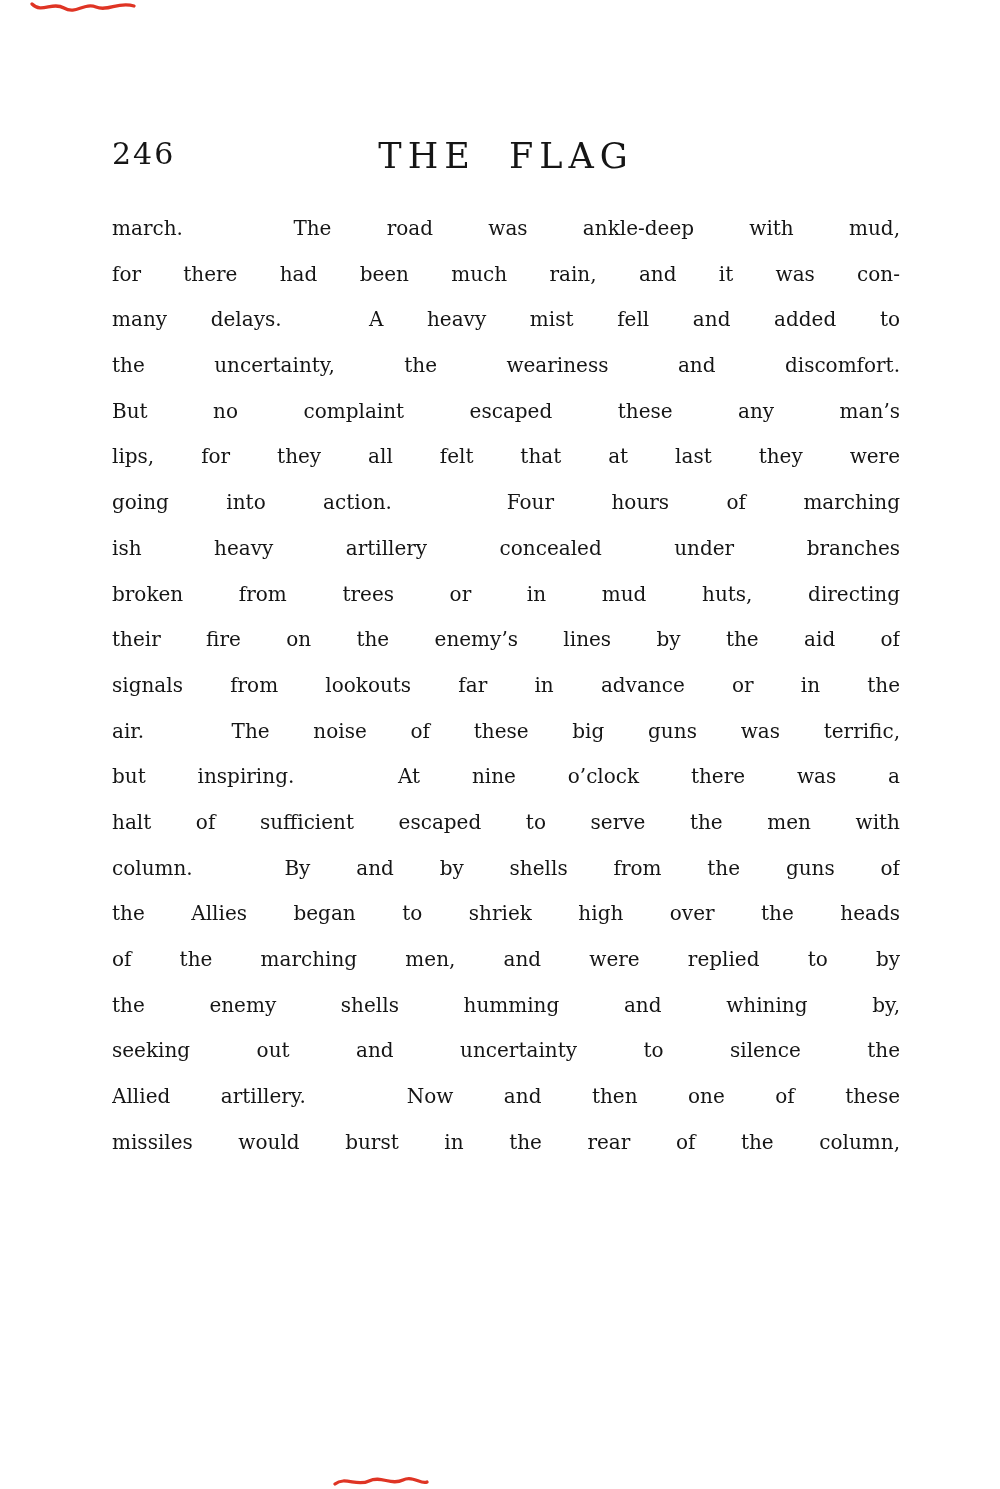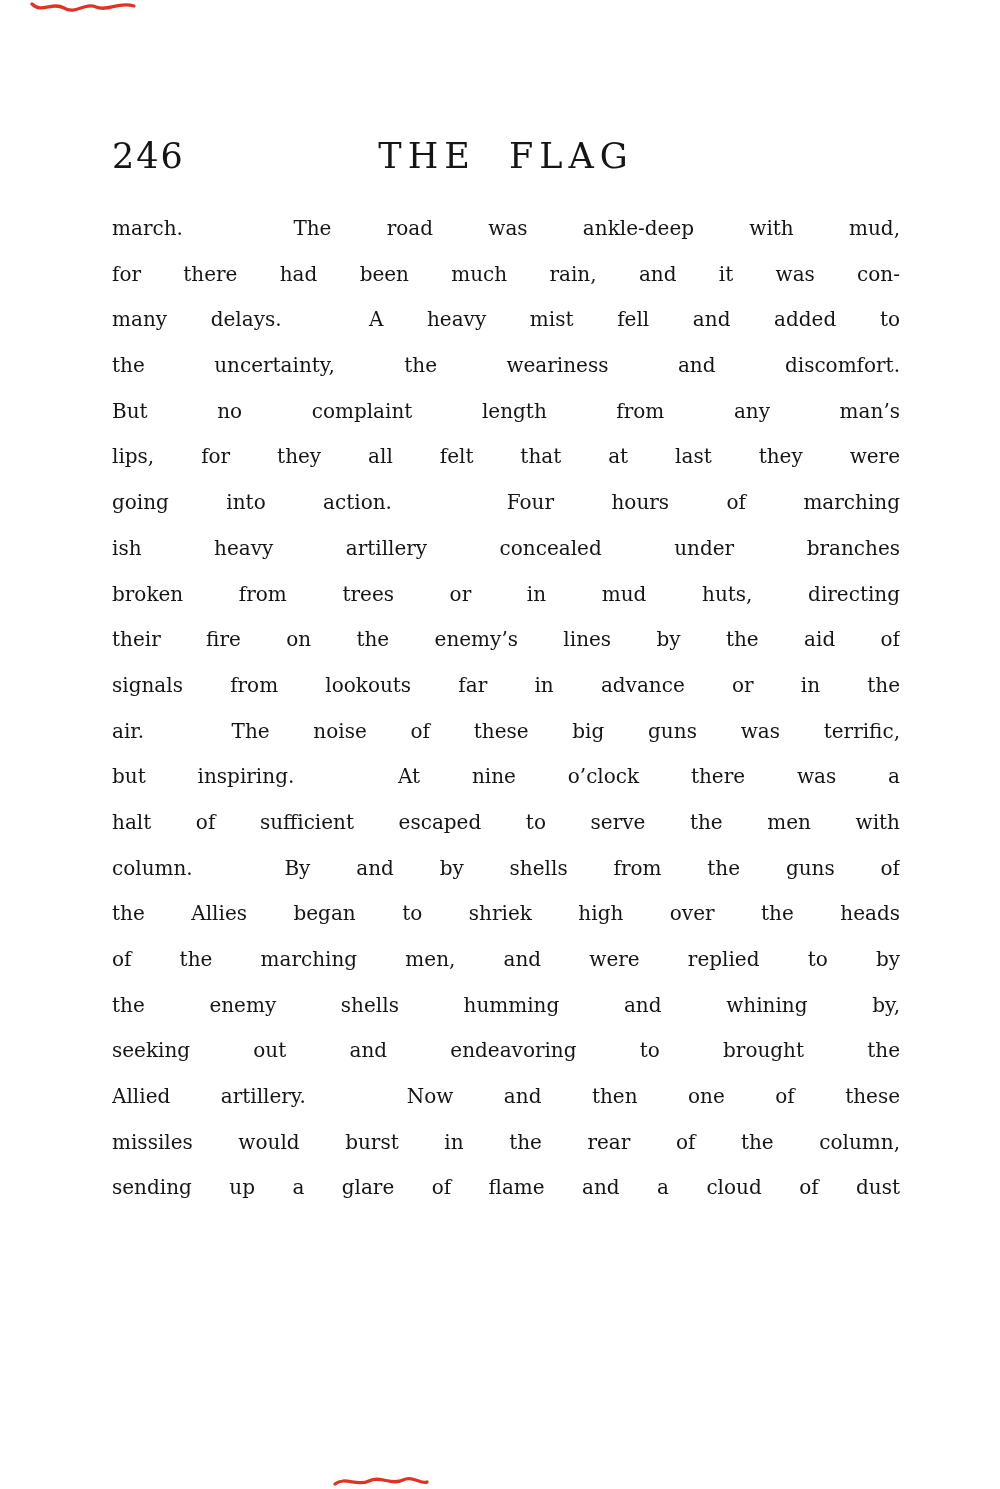--- a/index.html
+++ b/index.html
@@ -20,21 +20,21 @@
     position: absolute;
     top: 136px;
     left: 112px;
     width: 788px;
     height: 44px;
   }
   .page-number {
     position: absolute;
     left: 0;
     top: 0;
-    font-size: 35px;
+    font-size: 30px;
     font-weight: 500;
     letter-spacing: 2px;
   }
   .running-title {
     position: absolute;
     left: 0;
     right: 0;
     top: 0;
     text-align: center;
     font-size: 35px;
@@ -87,37 +87,36 @@
   <div class="running-header">
     <span class="page-number">246</span>
     <span class="running-title">THE FLAG</span>
   </div>
 
   <div class="body-text">
     <div class="text-line">march.  The road was ankle-deep with mud,</div>
     <div class="text-line">for there had been much rain, and it was con-</div>
     <div class="text-line">many delays.  A heavy mist fell and added to</div>
     <div class="text-line">the uncertainty, the weariness and discomfort.</div>
-    <div class="text-line">But no complaint length from any man’s</div>
+    <div class="text-line">But no complaint escaped these any man’s</div>
     <div class="text-line">lips, for they all felt that at last they were</div>
     <div class="text-line">going into action.  Four hours of marching</div>
     <div class="text-line">ish heavy artillery concealed under branches</div>
     <div class="text-line">broken from trees or in mud huts, directing</div>
     <div class="text-line">their fire on the enemy’s lines by the aid of</div>
     <div class="text-line">signals from lookouts far in advance or in the</div>
     <div class="text-line">air.  The noise of these big guns was terrific,</div>
     <div class="text-line">but inspiring.  At nine o’clock there was a</div>
     <div class="text-line">halt of sufficient escaped to serve the men with</div>
     <div class="text-line">column.  By and by shells from the guns of</div>
     <div class="text-line">the Allies began to shriek high over the heads</div>
     <div class="text-line">of the marching men, and were replied to by</div>
     <div class="text-line">the enemy shells humming and whining by,</div>
-    <div class="text-line">seeking out and endeavoring to brought the</div>
+    <div class="text-line">seeking out and uncertainty to silence the</div>
     <div class="text-line">Allied artillery.  Now and then one of these</div>
     <div class="text-line">missiles would burst in the rear of the column,</div>
-    <div class="text-line">sending up a glare of flame and a cloud of dust</div>
   </div>
 
   <svg class="red-mark red-mark-bottom" viewBox="0 0 96 15">
     <path d="M2,10 C12,2 24,13 36,7 C48,1 58,12 70,6 C80,1 88,11 94,8" fill="none" stroke="#df3424" stroke-width="3.2" stroke-linecap="round"></path>
   </svg>
 
 </div>
 
 </body></html>

